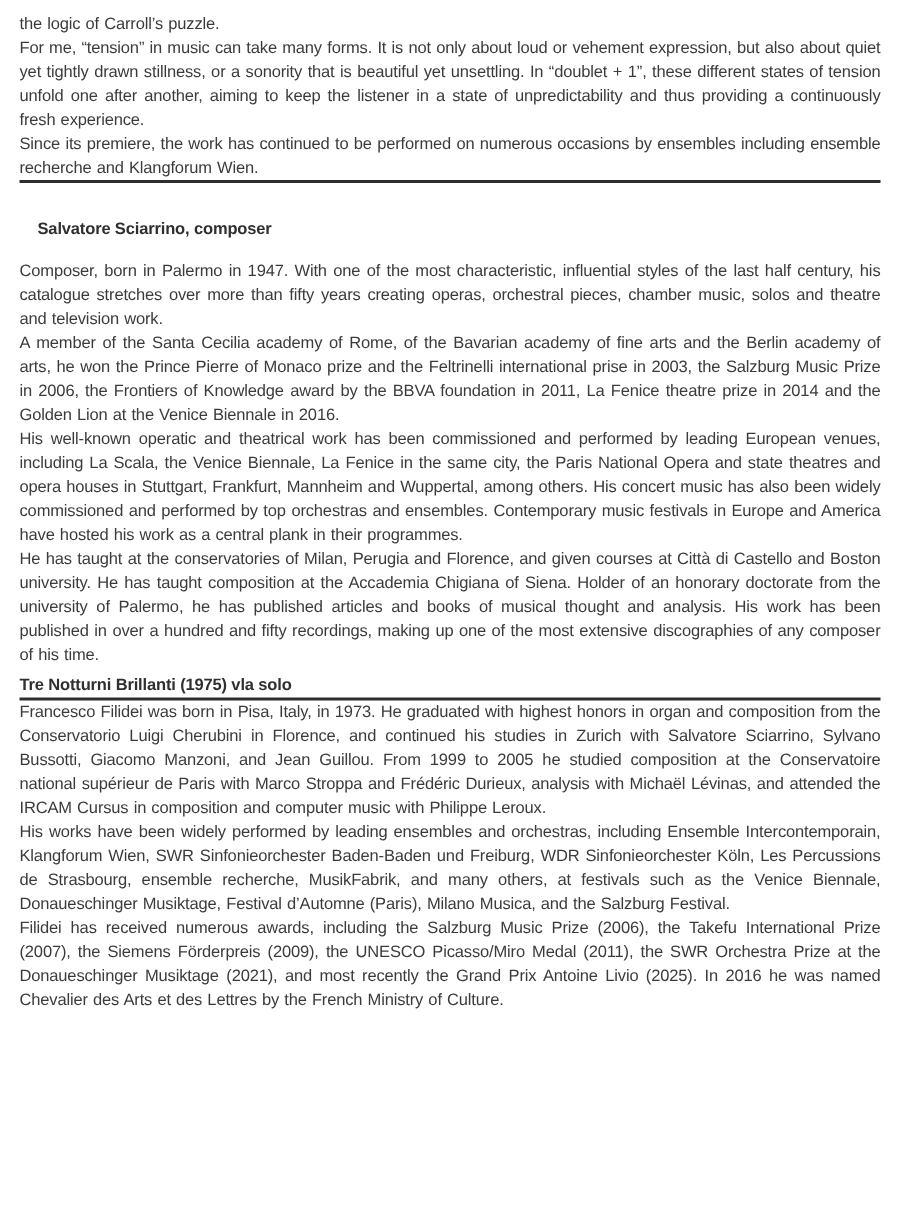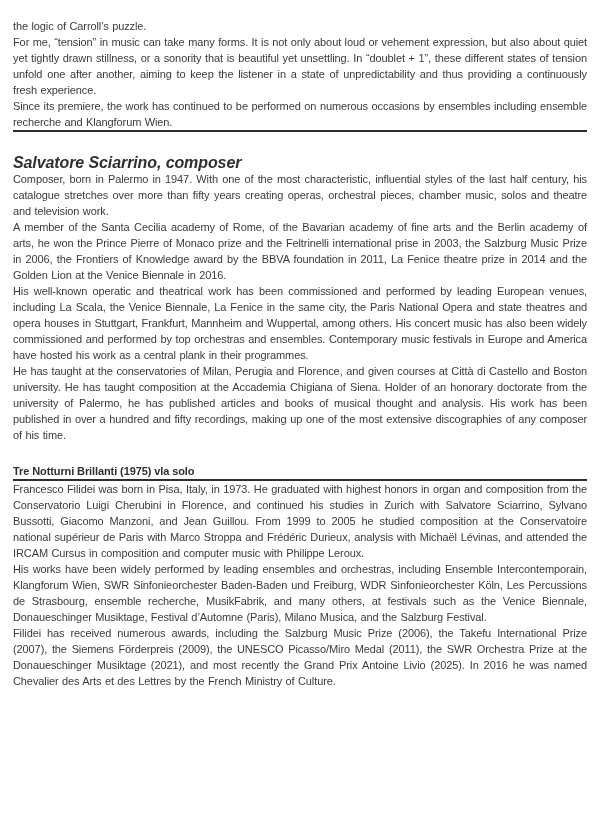--- a/index.html
+++ b/index.html
@@ -15,52 +15,51 @@
   }
   body {
     width: 600px; height: 816px;
     overflow: hidden;
     font-family: "Liberation Sans", "DejaVu Sans", sans-serif;
     font-size: 11px;
     line-height: 16px;
     letter-spacing: -0.1px;
     color: var(--text);
   }
-  .page { padding: 18px 13px 0 13px; }
+  .page { padding: 8px 13px 0 13px; }
 
   p.body-par {
     margin: 0;
     text-align: justify;
     text-align-last: left;
     word-spacing: 0.5px;
     hyphens: none;
   }
   .heading {
-    margin: 0;
-    font-size: 16px;
+    margin: 12px;
+    font-size: 11px;
     line-height: 16px;
     font-weight: 700;
     color: var(--heading);
-    font-style: italic;
   }
   .work-title {
     margin: 0;
     font-weight: 700;
     color: var(--heading);
     text-align: left;
   }
   hr.divider {
     border: none;
     border-top: 2px solid var(--divider);
     margin: 0;
   }
   
   .divider-1 { margin-top: 23px; }
   .heading-sciarrino { margin-top: 23px; }
-  .work-title-sciarrino { margin-top: 20px; }
+  .work-title-sciarrino { margin-top: 4px; }
   .divider-2 { margin-top: 25px; }
   .heading-filidei { margin-top: 21px; }
   .work-block { margin-top: 16px; }
   .work-block .work-title + .work-title { margin-top: 2px; }
 </style>
 </head>
 <body>
 
 <div class="page">
 

